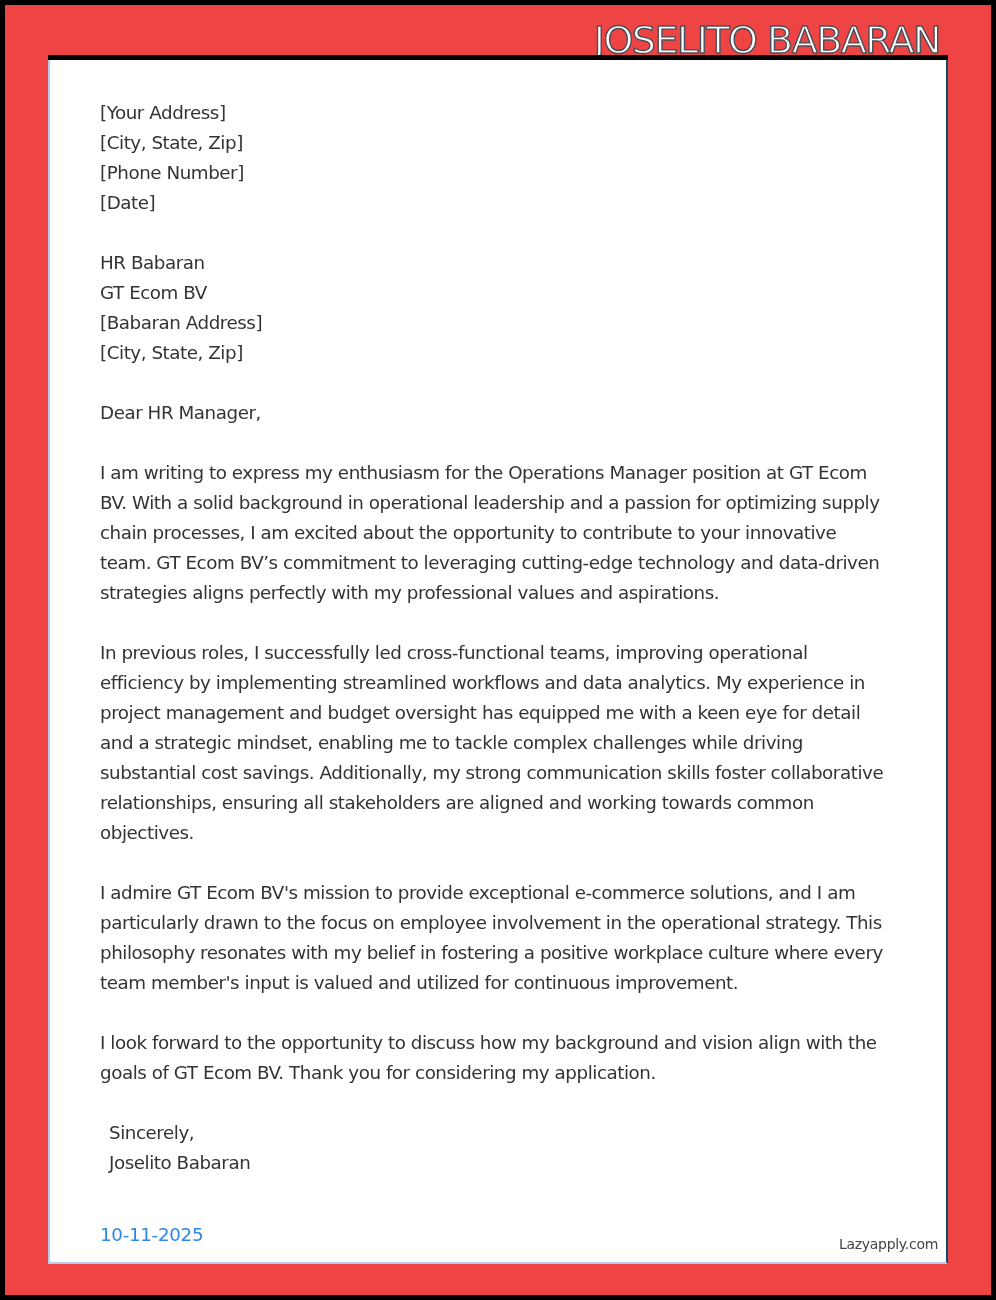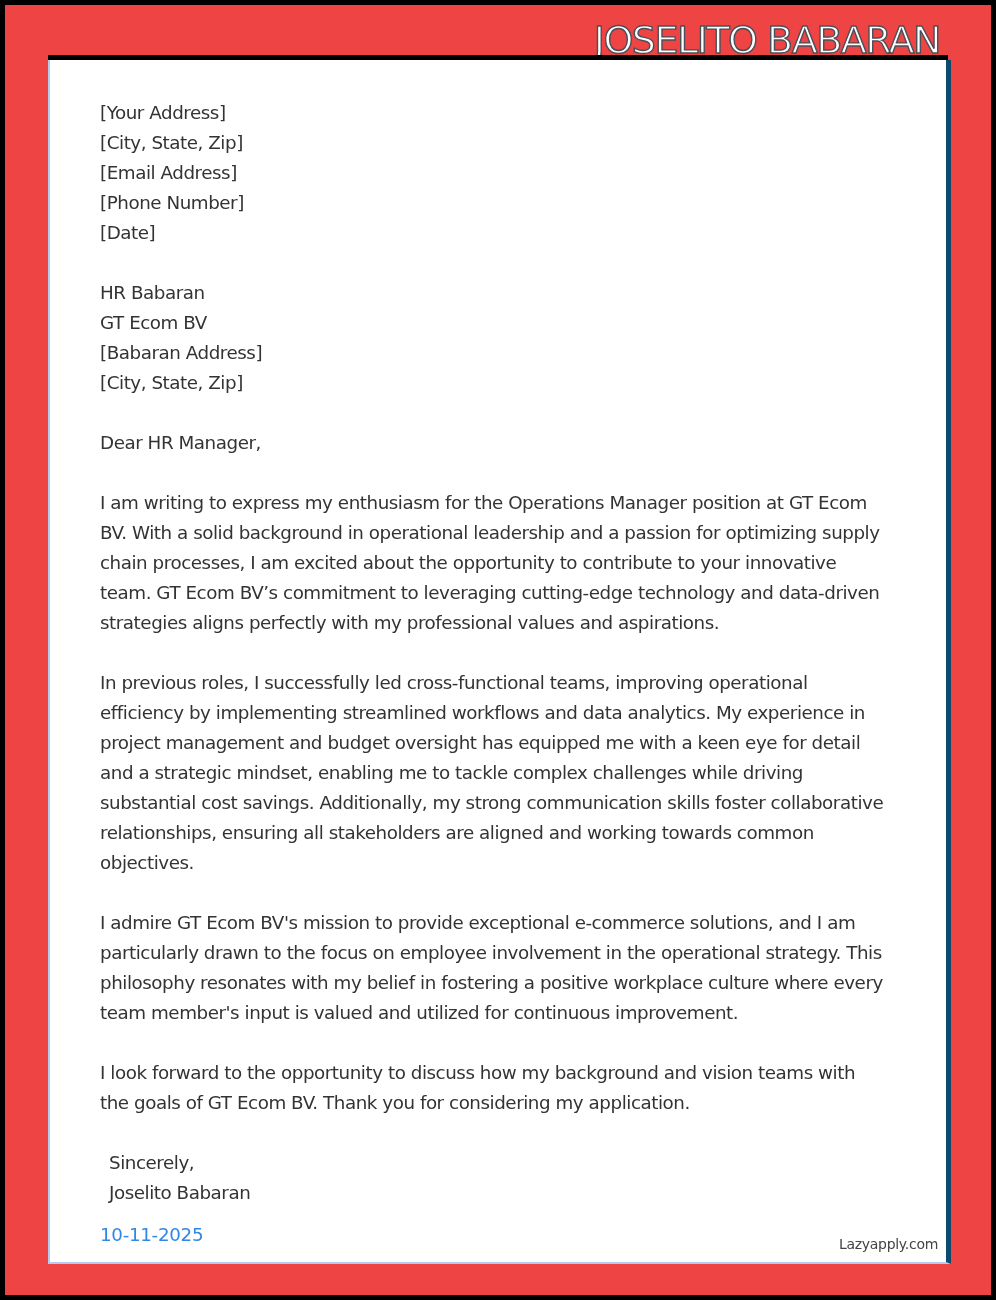--- a/index.html
+++ b/index.html
@@ -34,21 +34,21 @@
     left: 43px; top: 50px;
     width: 900px; height: 5px;
     background: #000000;
   }
   .card {
     position: absolute;
     left: 43px; top: 55px;
     width: 896px; height: 1202px;
     background: #ffffff;
     border-left: 2px solid #b6cbf3;
-    border-right: 5px solid #0c4a6e;
+    border-right: 2px solid #0c4a6e;
     border-bottom: 2px solid #b6cbf3;
   }
   .letter {
     position: absolute;
     left: 50px; top: 38px;
     width: 800px;
     font-size: 18.3px;
     line-height: 30px;
     color: #333333;
     letter-spacing: -0.45px;
@@ -81,38 +81,37 @@
 <div class="frame">
   <h1 class="name-heading">JOSELITO BABARAN</h1>
   <div class="top-bar"></div>
 
   <div class="card">
     <div class="letter">
 
       <div class="block">
         <div>[Your Address]</div>
         <div>[City, State, Zip]</div>
-        <div>[Email Address]</div>
         <div>[Phone Number]</div>
         <div>[Date]</div>
       </div>
 
       <div class="block">
         <div>HR Babaran</div>
         <div>GT Ecom BV</div>
         <div>[Babaran Address]</div>
         <div>[City, State, Zip]</div>
       </div>
 
       <p class="para">Dear HR Manager,</p>
 
       <p class="para">I am writing to express my enthusiasm for the Operations Manager position at GT Ecom BV. With a solid background in operational leadership and a passion for optimizing supply chain processes, I am excited about the opportunity to contribute to your innovative team. GT Ecom BV’s commitment to leveraging cutting-edge technology and data-driven strategies aligns perfectly with my professional values and aspirations.</p>
       <p class="para">In previous roles, I successfully led cross-functional teams, improving operational efficiency by implementing streamlined workflows and data analytics. My experience in project management and budget oversight has equipped me with a keen eye for detail and a strategic mindset, enabling me to tackle complex challenges while driving substantial cost savings. Additionally, my strong communication skills foster collaborative relationships, ensuring all stakeholders are aligned and working towards common objectives.</p>
       <p class="para">I admire GT Ecom BV's mission to provide exceptional e-commerce solutions, and I am particularly drawn to the focus on employee involvement in the operational strategy. This philosophy resonates with my belief in fostering a positive workplace culture where every team member's input is valued and utilized for continuous improvement.</p>
-      <p class="para">I look forward to the opportunity to discuss how my background and vision teams with the goals of GT Ecom BV. Thank you for considering my application.</p>
+      <p class="para">I look forward to the opportunity to discuss how my background and vision align with the goals of GT Ecom BV. Thank you for considering my application.</p>
 
       <div class="signoff">
         <div>Sincerely,</div>
         <div>Joselito Babaran</div>
       </div>
     </div>
 
     <div class="date-stamp">10-11-2025</div>
     <div class="watermark">Lazyapply.com</div>
   </div>

